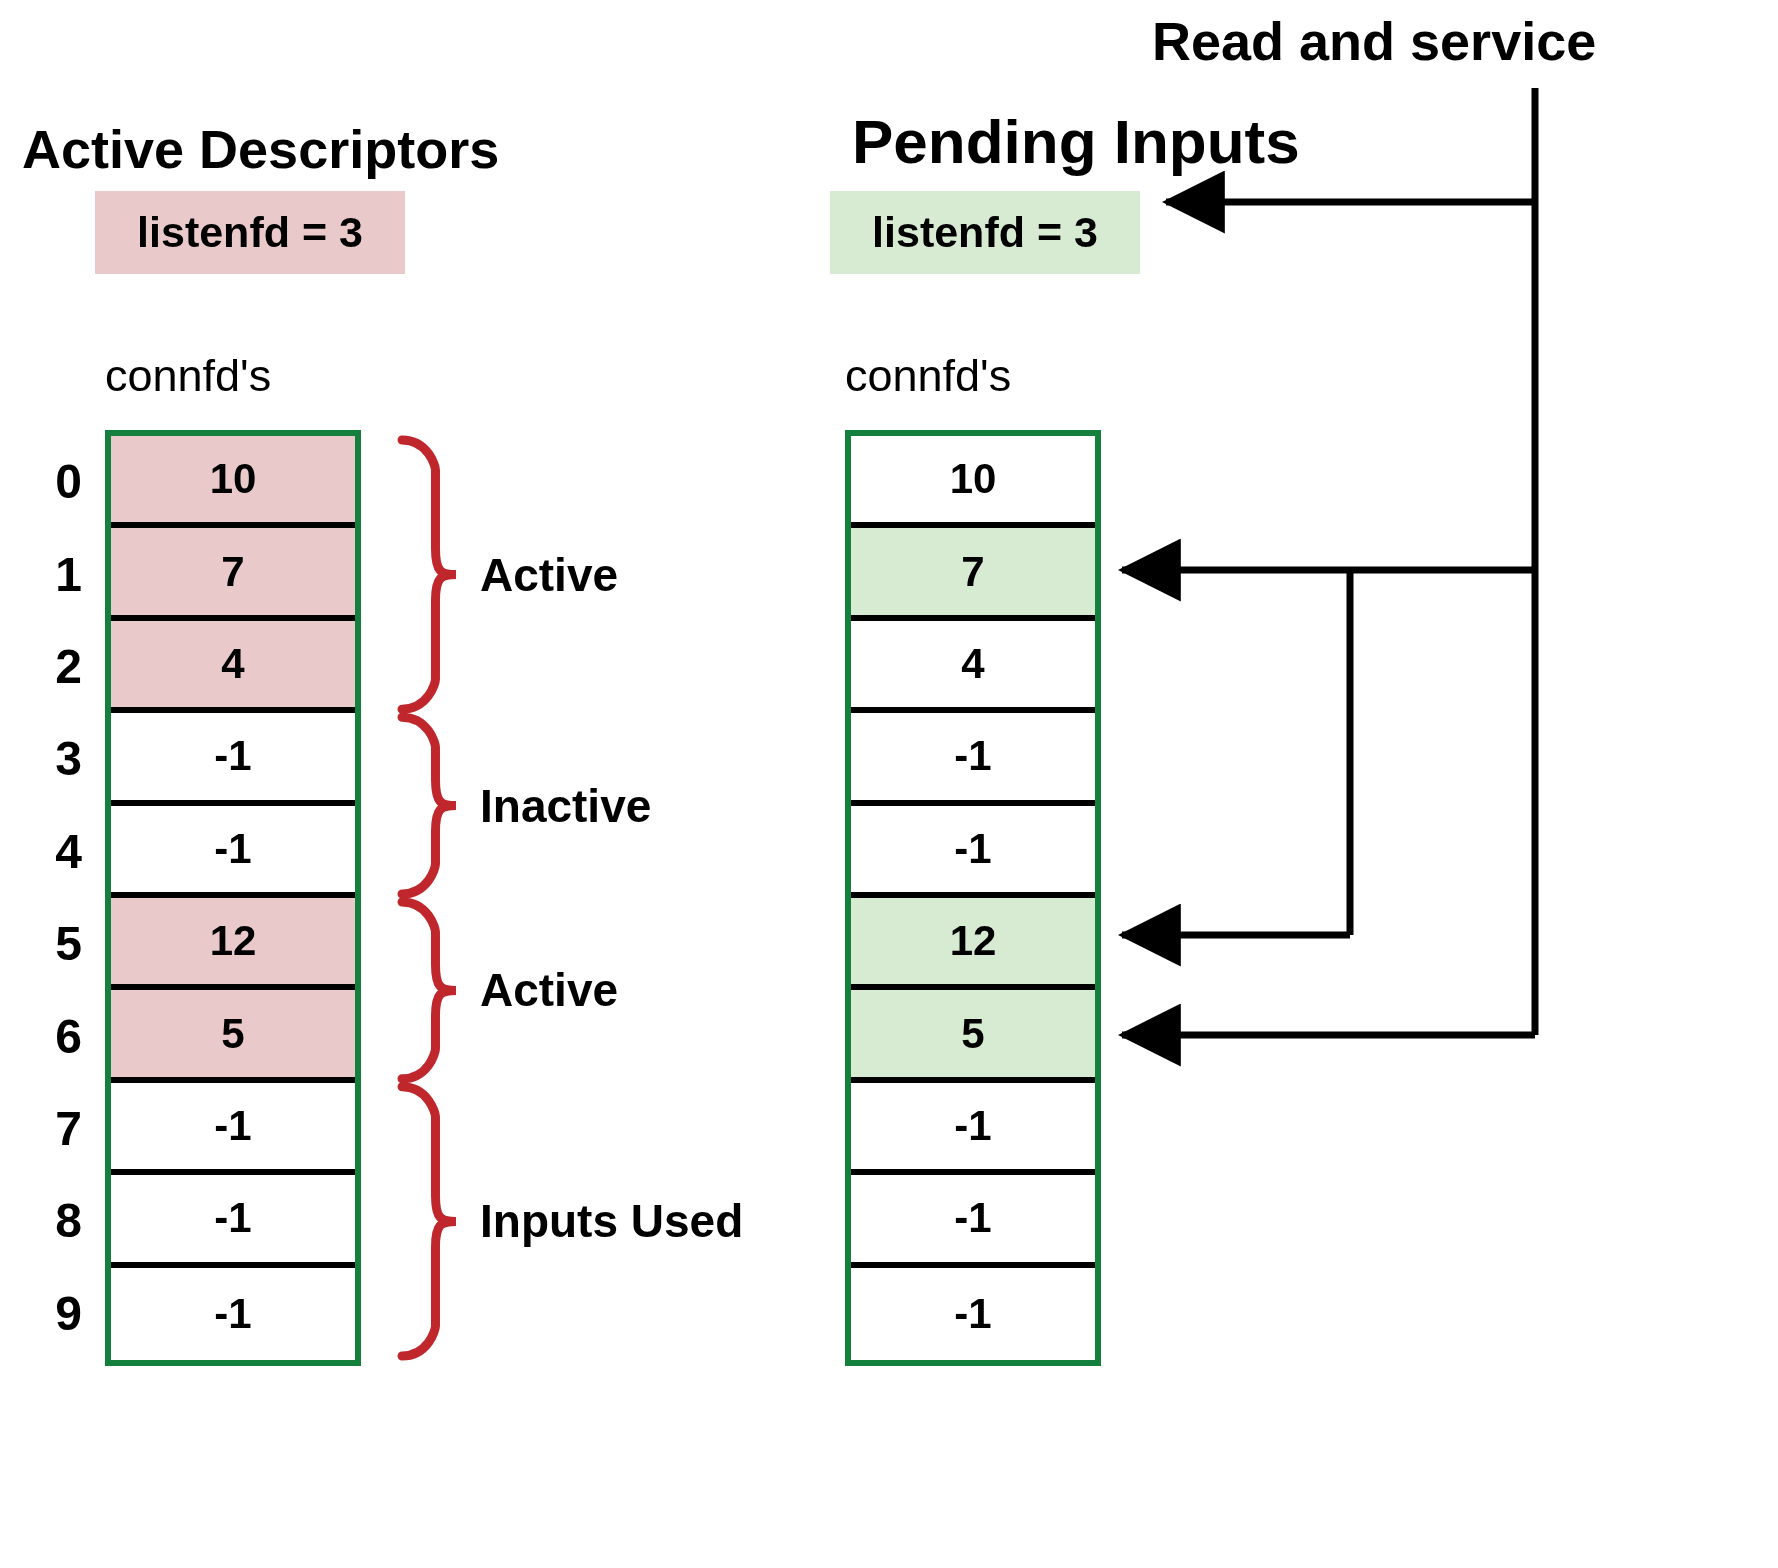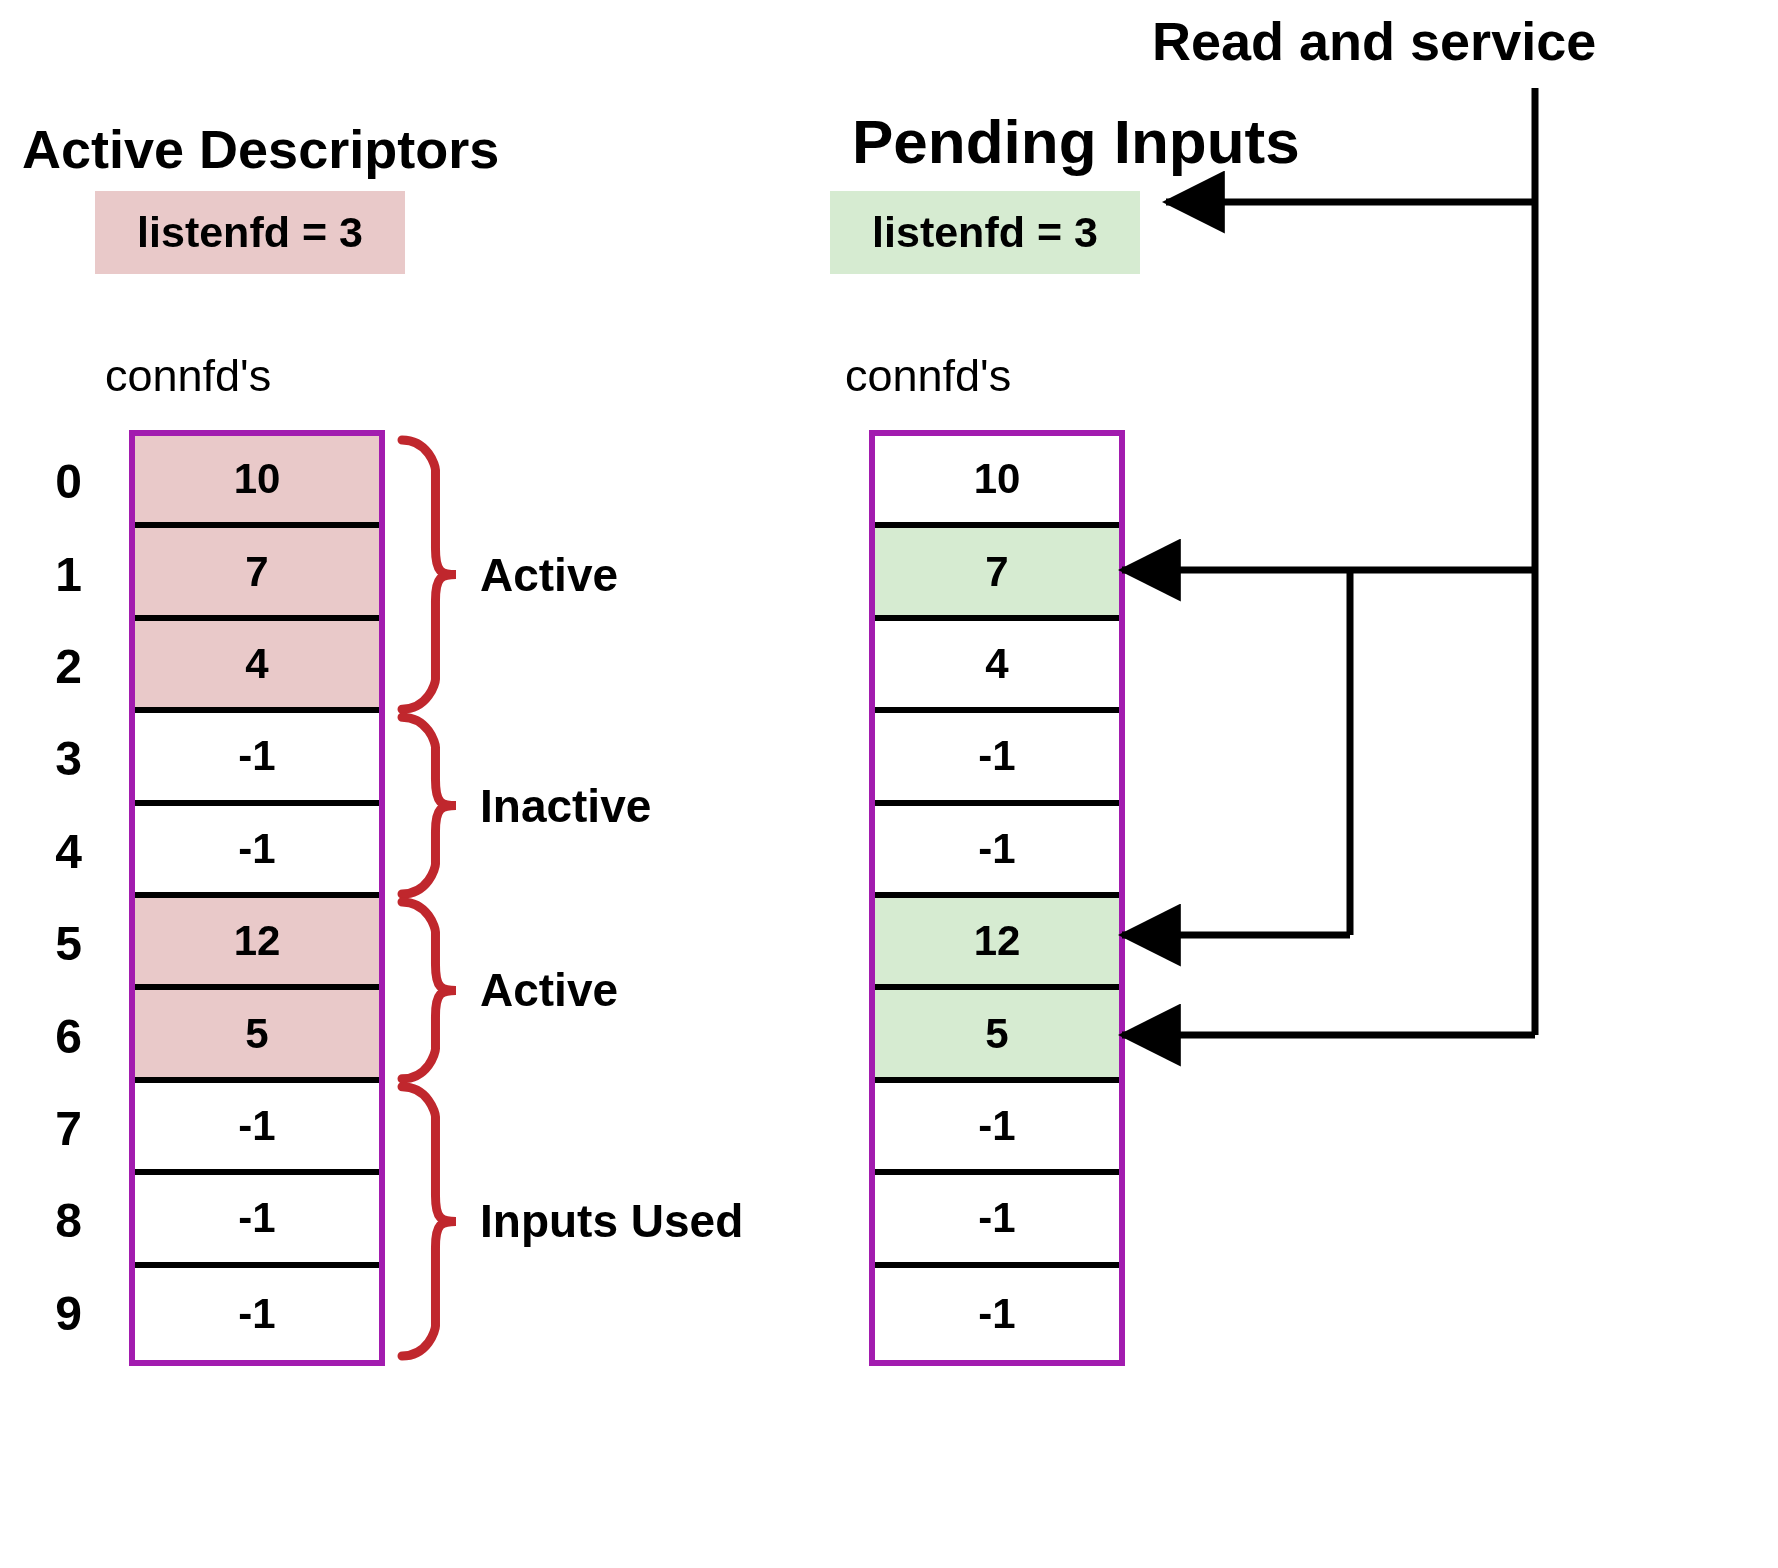--- a/index.html
+++ b/index.html
@@ -6,21 +6,21 @@
   #root{position:relative;width:1778px;height:1568px;background:#ffffff;
         font-family:"Liberation Sans", sans-serif;overflow:hidden;}
 
   .hdr{position:absolute;font-weight:bold;color:#000;white-space:nowrap;}
 
   .chip{position:absolute;display:flex;align-items:center;justify-content:center;
         font-weight:bold;color:#000;white-space:nowrap;margin-top:16px;}
 
   .colhdr{position:absolute;font-weight:normal;color:#000;white-space:nowrap;}
 
-  .tbl{position:absolute;border:6px solid #a21caf;box-sizing:border-box;background:#be185d;margin-left:24px;}
+  .tbl{position:absolute;border:6px solid #15803d;box-sizing:border-box;background:#be185d;}
   .row{position:absolute;left:0;right:0;box-sizing:border-box;
        display:flex;align-items:center;justify-content:center;
        font-weight:bold;color:#000;border-bottom:6px solid #000;}
   .row.last{border-bottom:none;}
 
   .idx{position:absolute;font-weight:bold;color:#000;text-align:right;}
 
   .blabel{position:absolute;font-weight:bold;color:#000;white-space:nowrap;}
 
   svg.overlay{position:absolute;left:0;top:0;width:1778px;height:1568px;

